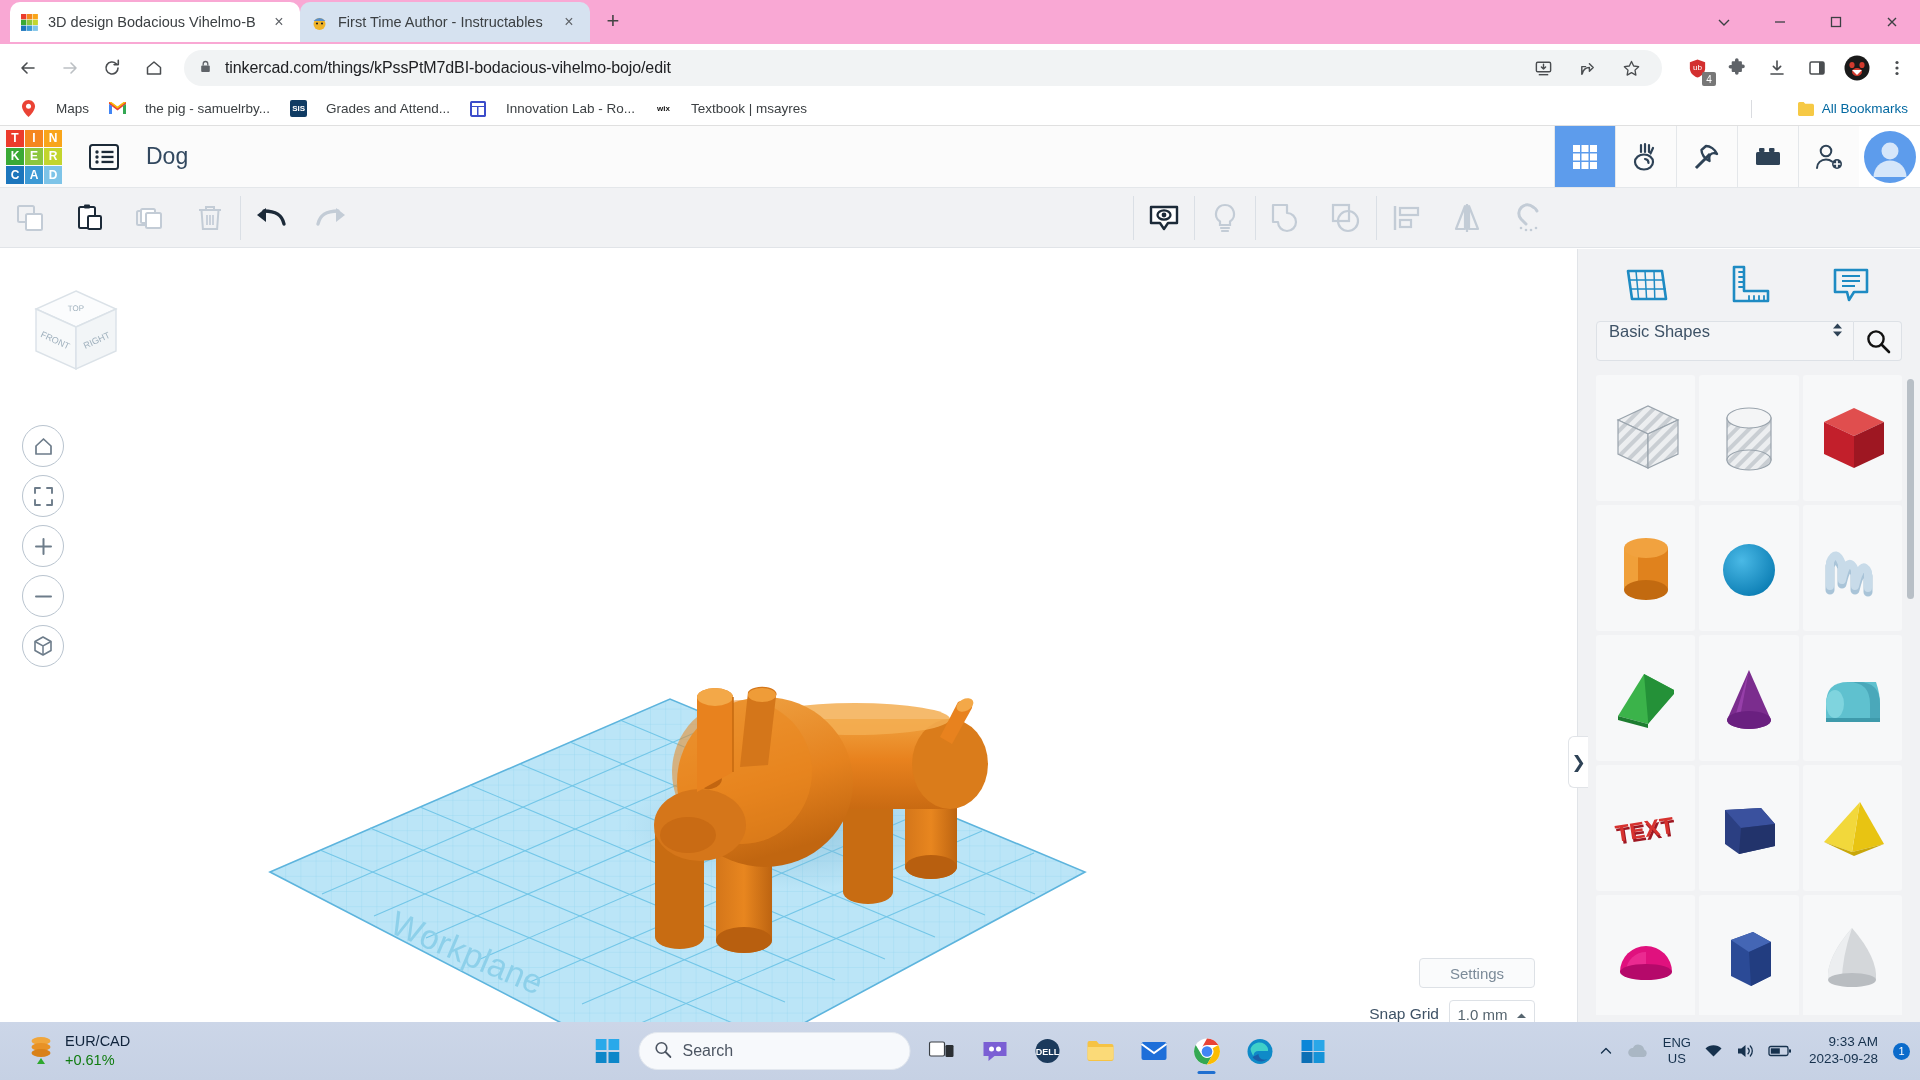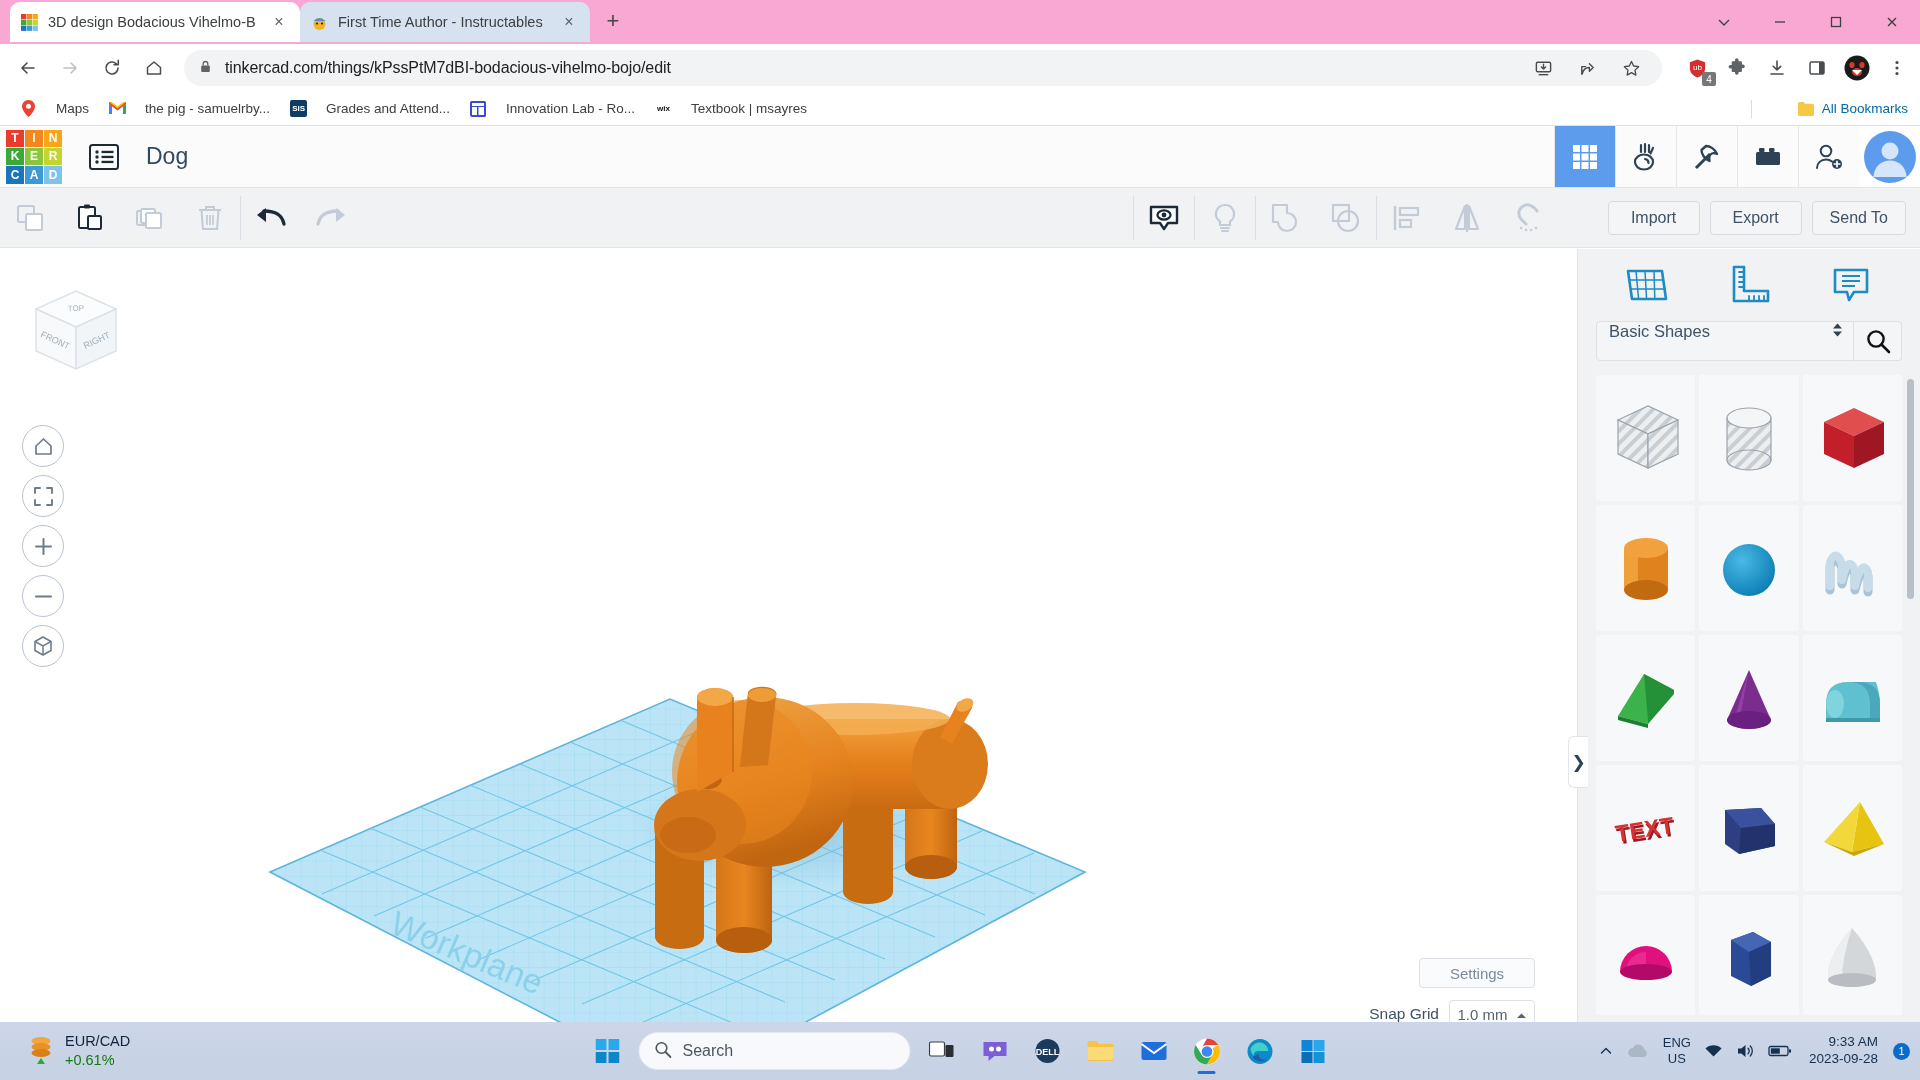--- a/index.html
+++ b/index.html
@@ -525,25 +525,20 @@
               <path d="M22 5a8.5 8.5 0 0 0-12 12l5 5" stroke="#c3ccd6" stroke-width="3" fill="none" stroke-linecap="round"></path>
               <path d="M26 9a8.5 8.5 0 0 0-4-4" stroke="#c3ccd6" stroke-width="3" fill="none" stroke-linecap="round"></path>
               <circle cx="10" cy="26" r="1.3" fill="#c3ccd6"></circle>
               <circle cx="15" cy="28" r="1.3" fill="#c3ccd6"></circle>
               <circle cx="20" cy="28" r="1.3" fill="#c3ccd6"></circle>
               <circle cx="25" cy="26" r="1.3" fill="#c3ccd6"></circle>
             </svg>
         </div>
       </div>
 
-      <div class="tb-right">
-        <div class="tc-btn">Import</div>
-        <div class="tc-btn">Export</div>
-        <div class="tc-btn">Send To</div>
-      </div>
     </div>
 
     <div class="canvas">
 
       <div class="viewcube">
         <svg width="96" height="96" viewBox="0 0 96 96">
           <polygon points="48,6 88,24 48,42 8,24" fill="#fbfcfd" stroke="#dbe2e8" stroke-width="1.4"></polygon>
           <polygon points="8,24 48,42 48,84 8,66" fill="#f7f9fa" stroke="#dbe2e8" stroke-width="1.4"></polygon>
           <polygon points="88,24 88,66 48,84 48,42" fill="#f2f5f7" stroke="#dbe2e8" stroke-width="1.4"></polygon>
           <text x="48" y="26" font-size="8" fill="#9fb0bd" text-anchor="middle" font-family="Liberation Sans" transform="rotate(-1 48 26)">TOP</text>

